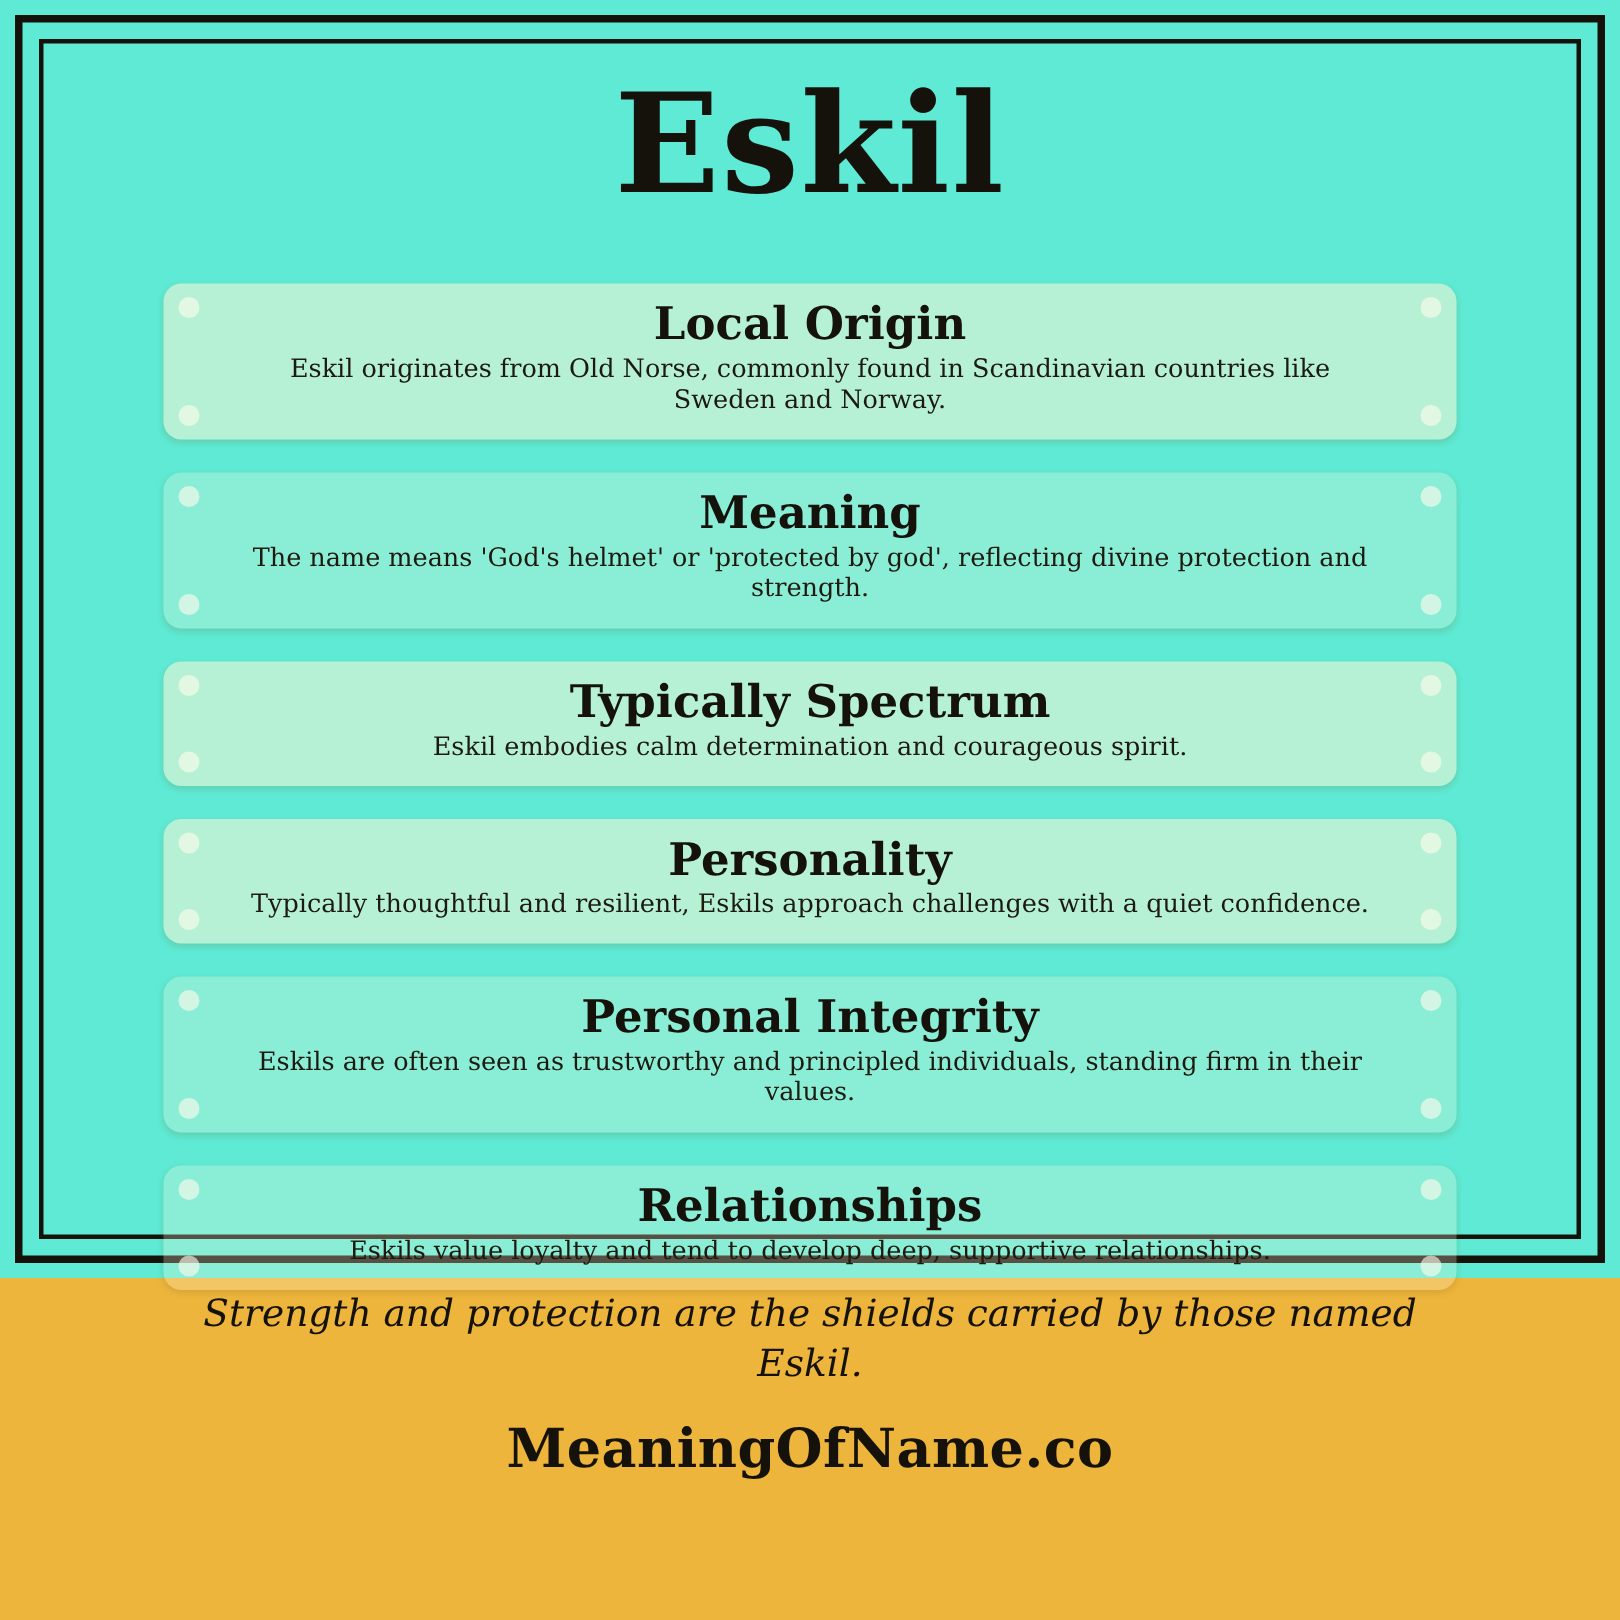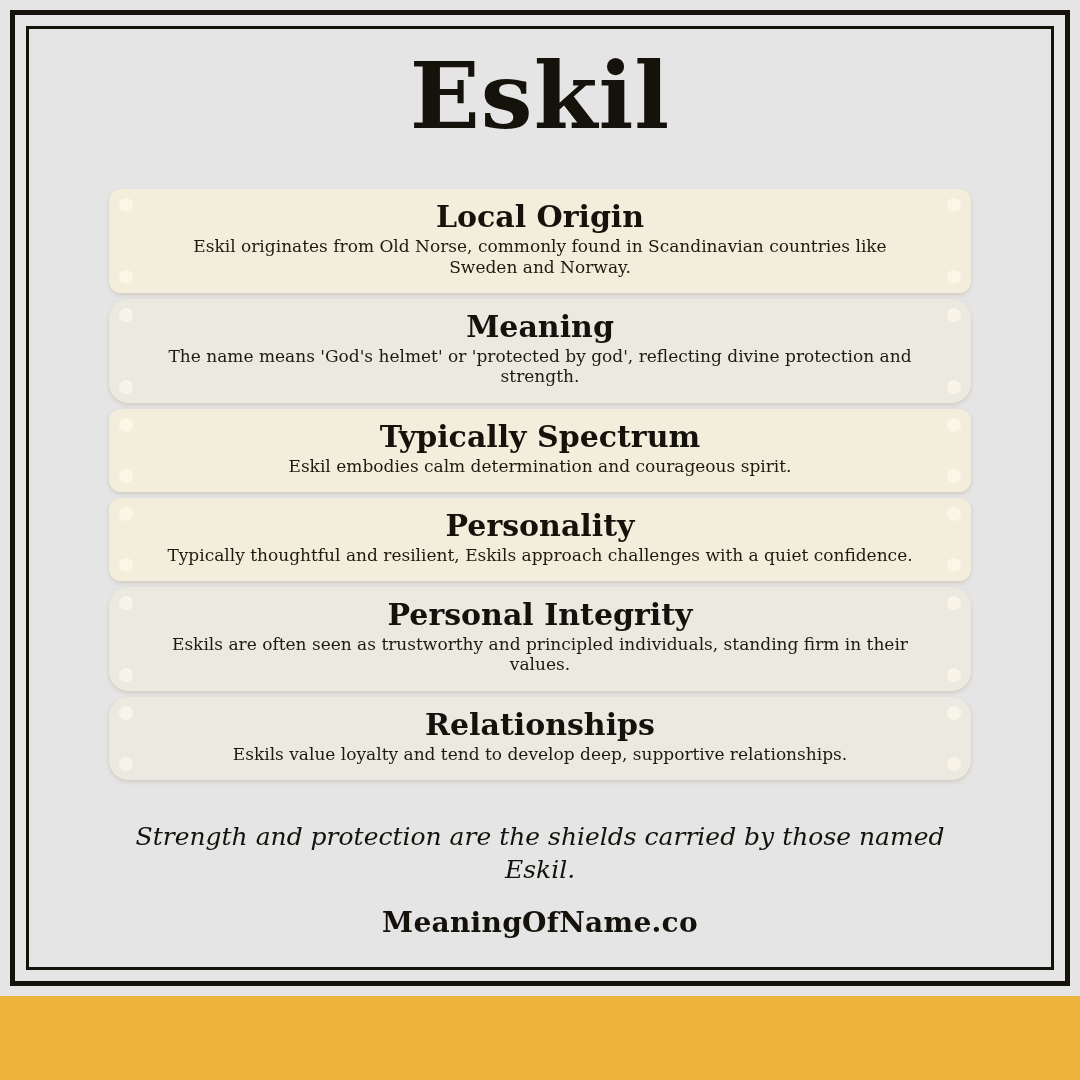--- a/index.html
+++ b/index.html
@@ -9,23 +9,23 @@
   body {
     width: 1080px;
     height: 1080px;
     background: #edb53c;
     font-family: "DejaVu Serif", serif;
     overflow: hidden;
   }
   .poster {
     position: relative;
     width: 1080px;
-    height: 996px;
-    box-sizing: border-box;
-    background: #e5e5e5;
+    height: 852px;
+    box-sizing: border-box;
+    background: #5eead4;
     padding: 8px;
   }
   .frame-outer {
     position: absolute;
     left: 10px;
     top: 10px;
     right: 10px;
     bottom: 10px;
     border: 5px solid #15120c;
     box-sizing: border-box;
@@ -57,35 +57,34 @@
     letter-spacing: 1px;
     margin-top: 12px;
     line-height: 1.2;
     text-align: center;
   }
   .cards {
     width: 862px;
     margin-top: 38px;
     display: flex;
     flex-direction: column;
-    gap: 6px;
+    gap: 22px;
     justify-content: flex-end;
   }
   .card {
     position: relative;
     border-radius: 12px;
     padding: 10px 58px 16px 58px;
     box-sizing: border-box;
     text-align: center;
     background: rgba(255, 246, 214, 0.55);
     box-shadow: 0 2px 4px rgba(120, 90, 20, 0.18);
   }
   .card.alt {
     background: rgba(255, 246, 214, 0.28);
-    border-radius: 20px;
   }
   .card .dot {
     position: absolute;
     width: 14px;
     height: 14px;
     border-radius: 50%;
     background: rgba(255, 252, 236, 0.62);
   }
   .card .dot.tl { left: 10px; top: 9px; }
   .card .dot.tr { right: 10px; top: 9px; }
@@ -109,21 +108,21 @@
     margin-bottom: 28px;
     text-align: center;
   }
   .tagline {
     font-size: 25px;
     font-style: italic;
     color: #15120c;
     line-height: 1.3;
   }
   .brand {
-    font-size: 28px;
+    font-size: 36px;
     font-weight: bold;
     color: #15120c;
     margin-top: 20px;
     letter-spacing: 0.3px;
   }
 </style>
 </head>
 <body>
 
 <div class="poster">

